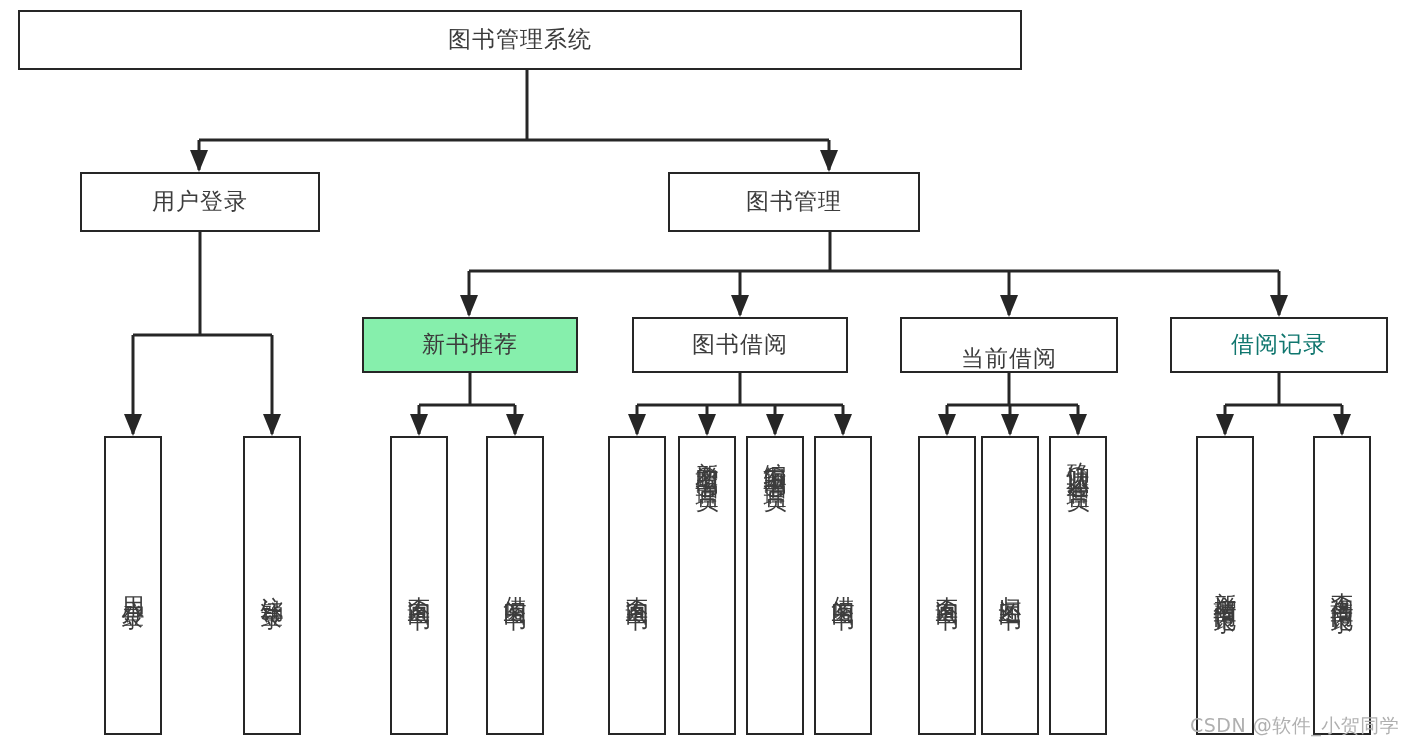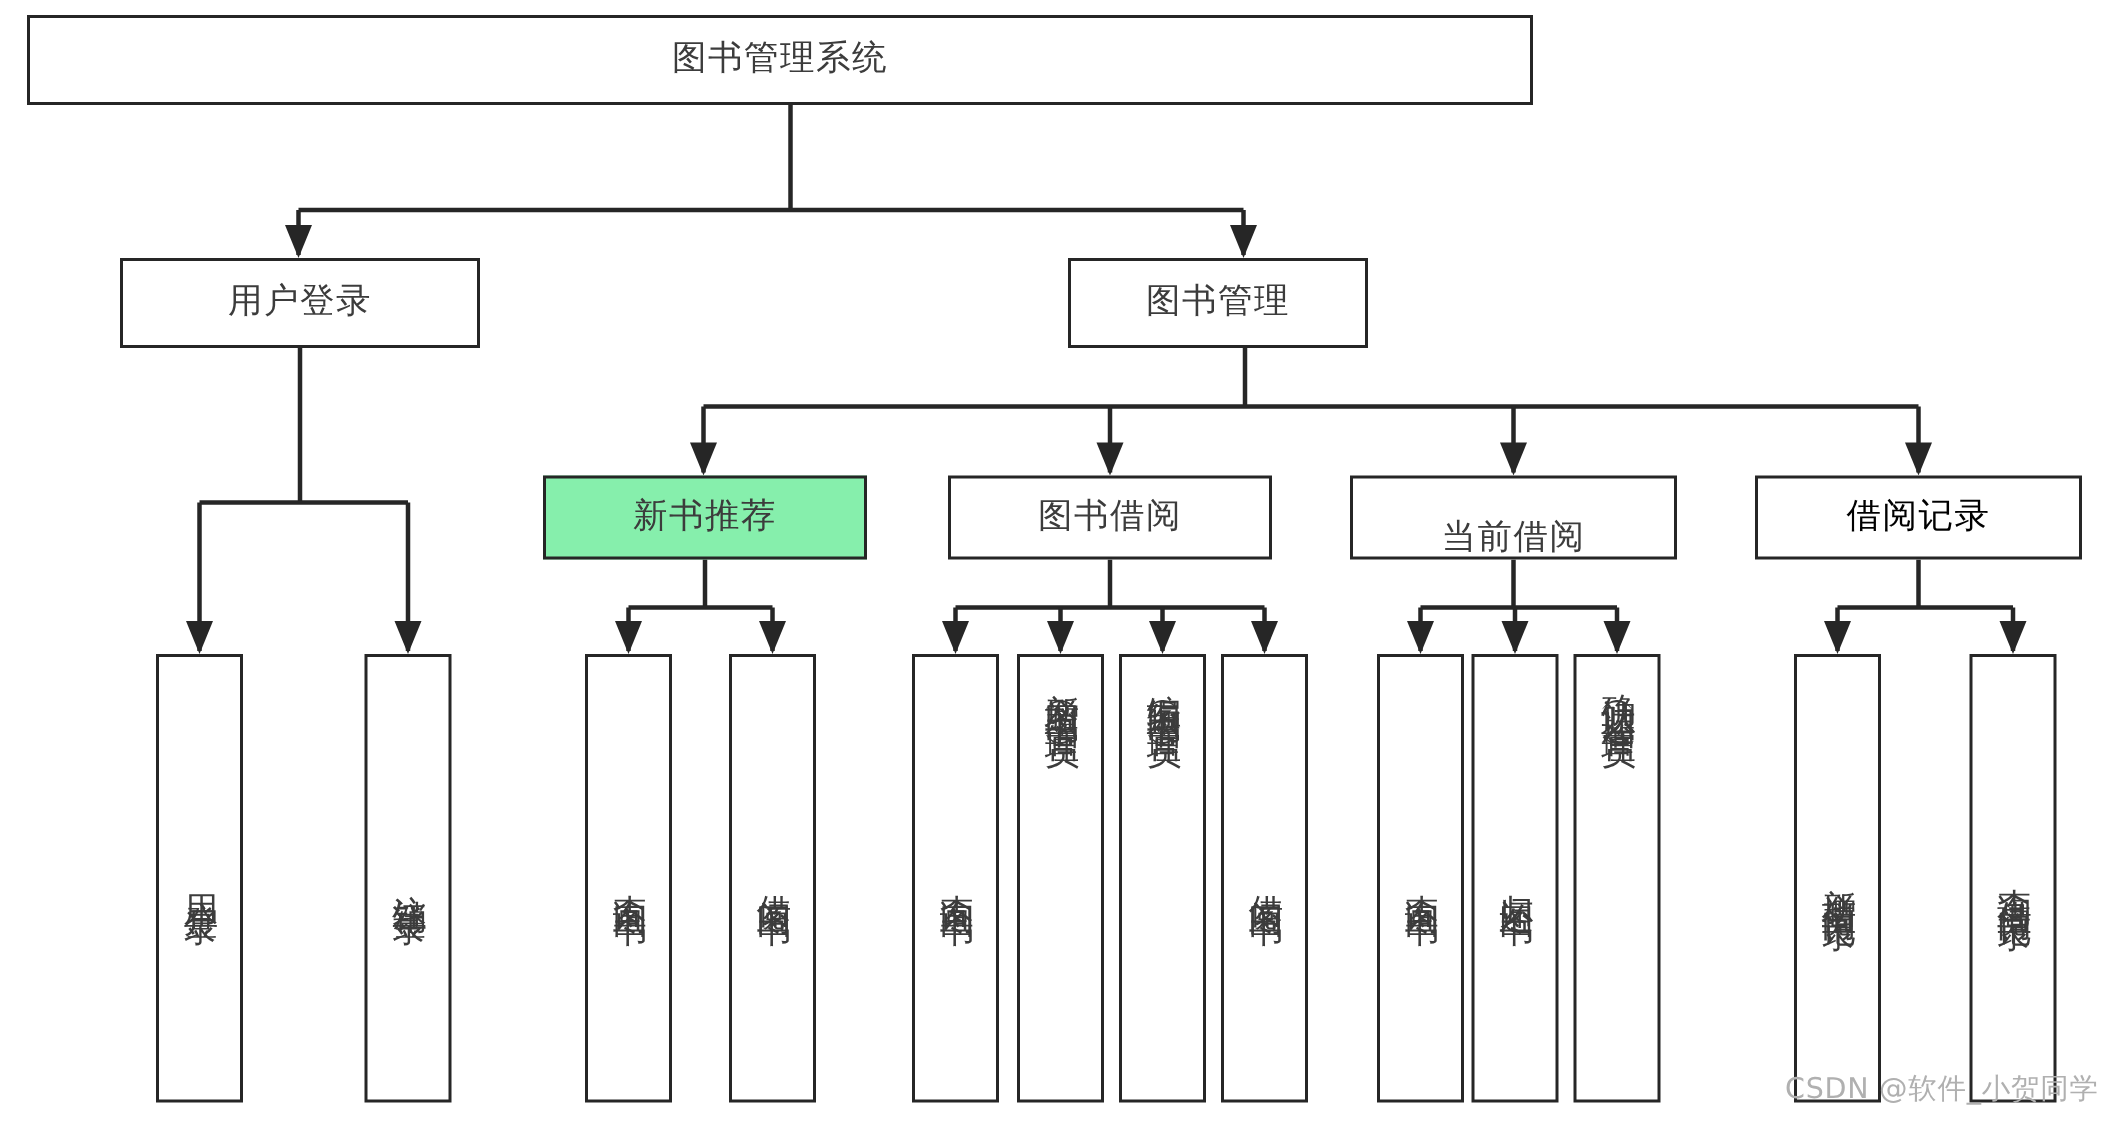--- a/index.html
+++ b/index.html
@@ -124,34 +124,34 @@
       <line x1="1342" y1="405" x2="1342" y2="434" stroke="#262626" stroke-width="3"></line>
       <polygon points="1333,414 1351,414 1342,436" fill="#262626"></polygon>
     </svg>
   <div id="nodes-layer">
       <div class="node horiz" style="left: 18px; top: 10px; width: 1004px; height: 60px; border-color: rgb(38, 38, 38); background: rgb(255, 255, 255);">
         <span class="node-label" style="color: rgb(60, 60, 60);">图书管理系统</span>
       </div>
       <div class="node horiz" style="left: 80px; top: 172px; width: 240px; height: 60px; border-color: rgb(38, 38, 38); background: rgb(255, 255, 255);">
         <span class="node-label" style="color: rgb(60, 60, 60);">用户登录</span>
       </div>
-      <div class="node horiz" style="left: 712px; top: 172px; width: 200px; height: 60px; border-color: rgb(38, 38, 38); background: rgb(255, 255, 255);">
+      <div class="node horiz" style="left: 668px; top: 172px; width: 252px; height: 60px; border-color: rgb(38, 38, 38); background: rgb(255, 255, 255);">
         <span class="node-label" style="color: rgb(60, 60, 60);">图书管理</span>
       </div>
       <div class="node horiz" style="left: 362px; top: 317px; width: 216px; height: 56px; border-color: rgb(38, 38, 38); background: #86efac;">
         <span class="node-label" style="color: rgb(60, 60, 60);">新书推荐</span>
       </div>
       <div class="node horiz" style="left: 632px; top: 317px; width: 216px; height: 56px; border-color: rgb(38, 38, 38); background: rgb(255, 255, 255); align-items: center;">
         <span class="node-label" style="color: rgb(60, 60, 60);">图书借阅</span>
       </div>
       <div class="node horiz" style="left: 900px; top: 317px; width: 218px; height: 56px; border-color: rgb(38, 38, 38); background: rgb(255, 255, 255);">
         <span class="node-label" style="color: rgb(60, 60, 60); margin-top: 27px;">当前借阅</span>
       </div>
       <div class="node horiz" style="left: 1170px; top: 317px; width: 218px; height: 56px; border-color: rgb(38, 38, 38); background: rgb(255, 255, 255);">
-        <span class="node-label" style="color: #000000;">借阅记录</span>
+        <span class="node-label" style="color: #0f766e;">借阅记录</span>
       </div>
       <div class="node vert centered" style="left: 104px; top: 436px; width: 58px; height: 299px; border-color: rgb(38, 38, 38); background: rgb(255, 255, 255);">
         <span class="node-label" style="color: rgb(60, 60, 60);">用户登录</span>
       </div>
       <div class="node vert centered" style="left: 243px; top: 436px; width: 58px; height: 299px; border-color: rgb(38, 38, 38); background: rgb(255, 255, 255);">
         <span class="node-label" style="color: rgb(60, 60, 60);">注销登录</span>
       </div>
       <div class="node vert centered" style="left: 390px; top: 436px; width: 58px; height: 299px; border-color: rgb(38, 38, 38); background: rgb(255, 255, 255);">
         <span class="node-label" style="color: rgb(60, 60, 60);">查询图书</span>
       </div>

